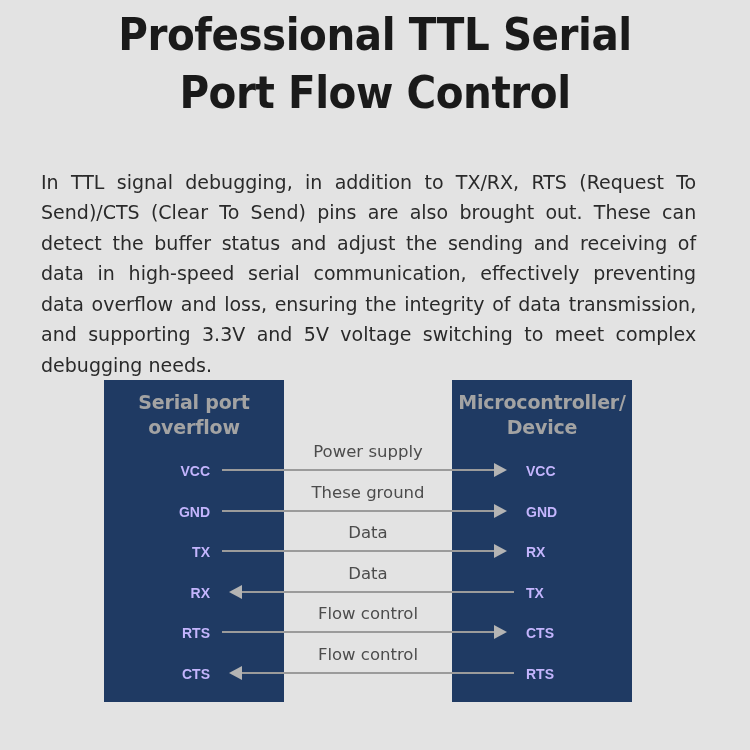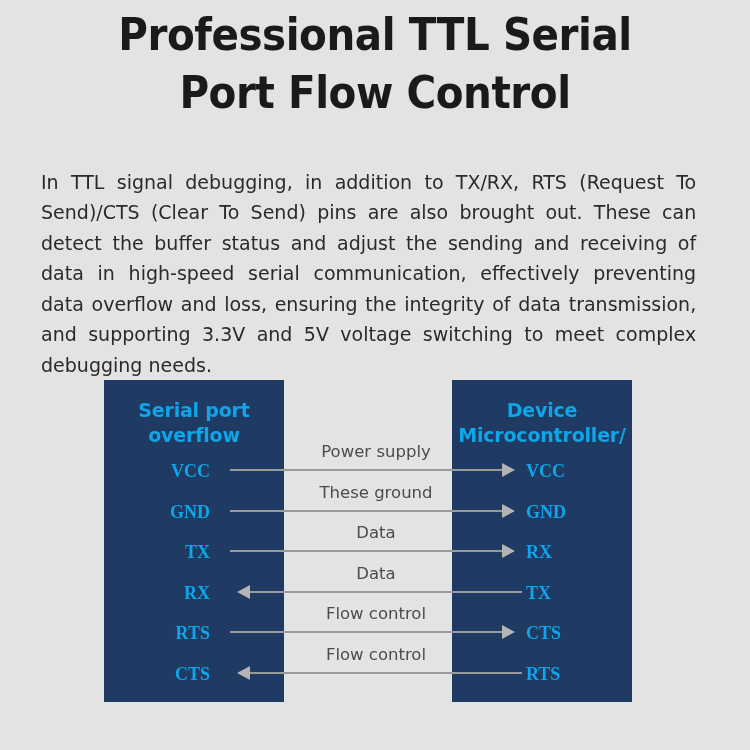--- a/index.html
+++ b/index.html
@@ -67,52 +67,51 @@
   }
   .panel-left  { left: 0;     width: 180px; }
   .panel-right { left: 348px; width: 180px; }
 
   .panel-title {
     position: absolute;
     left: 0;
     top: 10px;
     width: 100%;
     text-align: center;
-    color: #0ea5e9;
+    color: #a3a3a3;
     font-family: "DejaVu Sans", sans-serif;
     font-weight: bold;
     font-size: 19px;
     line-height: 25px;
     letter-spacing: -0.2px;
-    margin-top: 8px;
   }
   .panel-title .ln { display: block; white-space: nowrap; }
 
   
   .pin {
     position: absolute;
-    color: #0ea5e9;
-    font-family: Liberation Serif, serif;
+    color: #c4b5fd;
+    font-family: Liberation Sans, sans-serif;
     font-weight: bold;
-    font-size: 18px;
+    font-size: 14px;
     line-height: 18px;
   }
   .pin-left  { right: 74px; text-align: right; }
   .pin-right { left: 74px;  text-align: left;  }
 
   
   .rows {
     position: absolute;
     left: 0;
     top: 0;
     width: 528px;
     height: 322px;
     pointer-events: none;
   }
-  .row { position: absolute; left: 8px; width: 528px; height: 1px; }
+  .row { position: absolute; left: 0; width: 528px; height: 1px; }
 
   .wire {
     position: absolute;
     height: 2px;
     background: #9b9b9b;
     top: 0;
   }
   .arrow {
     position: absolute;
     top: -6px;
@@ -156,22 +155,22 @@
     <div class="pin pin-left" style="top:82px">VCC</div>
     <div class="pin pin-left" style="top:123px">GND</div>
     <div class="pin pin-left" style="top:163px">TX</div>
     <div class="pin pin-left" style="top:204px">RX</div>
     <div class="pin pin-left" style="top:244px">RTS</div>
     <div class="pin pin-left" style="top:285px">CTS</div>
   </div>
 
   <div class="panel panel-right">
     <div class="panel-title">
+      <span class="ln">Microcontroller/</span>
       <span class="ln">Device</span>
-      <span class="ln">Microcontroller/</span>
     </div>
     <div class="pin pin-right" style="top:82px">VCC</div>
     <div class="pin pin-right" style="top:123px">GND</div>
     <div class="pin pin-right" style="top:163px">RX</div>
     <div class="pin pin-right" style="top:204px">TX</div>
     <div class="pin pin-right" style="top:244px">CTS</div>
     <div class="pin pin-right" style="top:285px">RTS</div>
   </div>
 
   <div class="rows">

